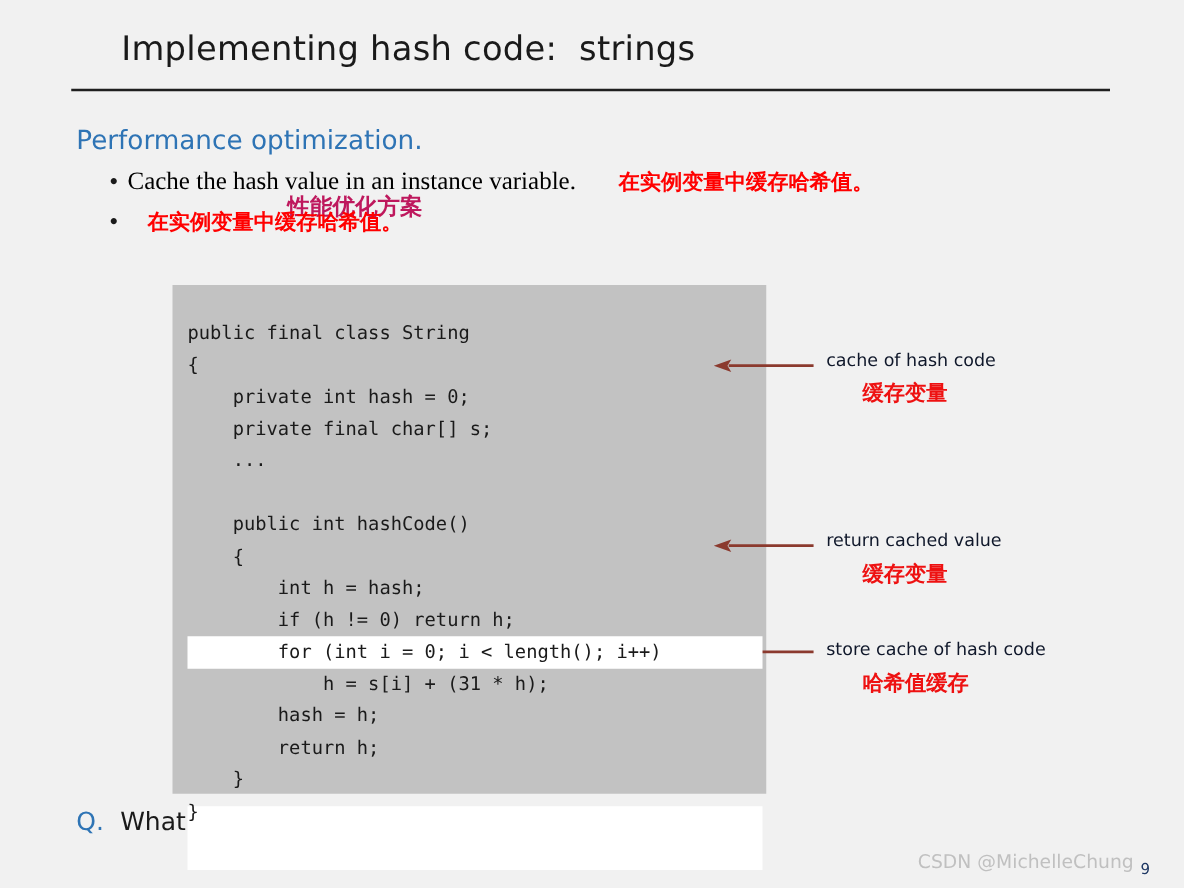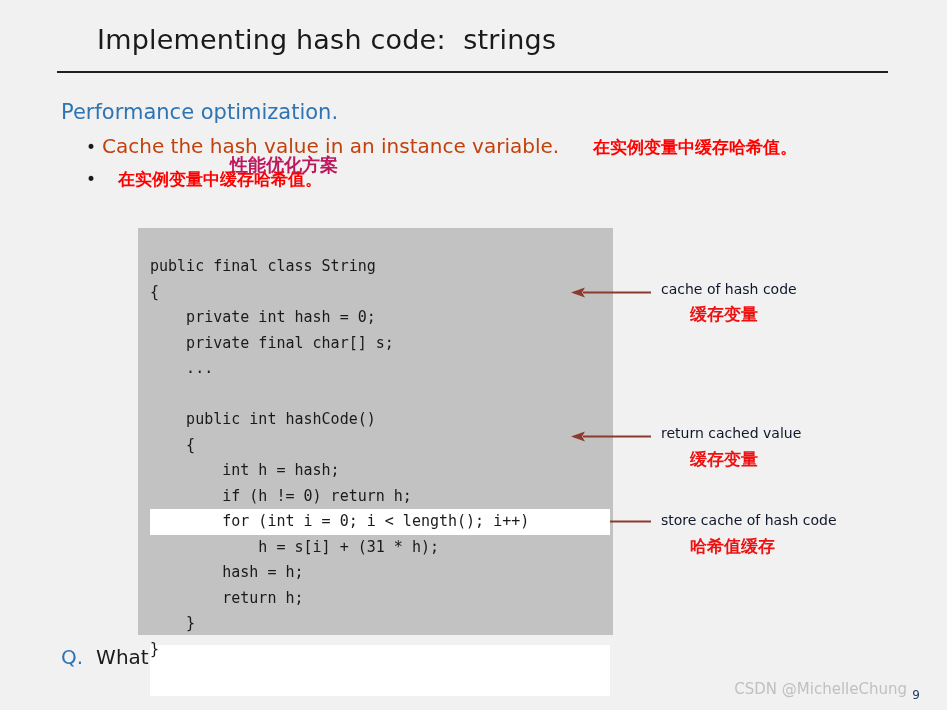--- a/index.html
+++ b/index.html
@@ -74,21 +74,22 @@
     margin-bottom: 9px;
   }
   .bullet-dot {
     width: 16px;
     font-size: 17px;
     color: #1a1a1a;
     line-height: 1;
   }
   .bullet-en {
     font-size: 20px;
-    color: #c2410c;
+    color: #000000;
+    font-family: Liberation Serif, serif;
   }
   .bullet-cn {
     font-size: 17px;
     color: #ff0000;
     font-weight: bold;
     margin-left: 16px;
     text-align: center;
   }
   #bullet-row-1 .bullet-cn { margin-left: 34px; }
 

